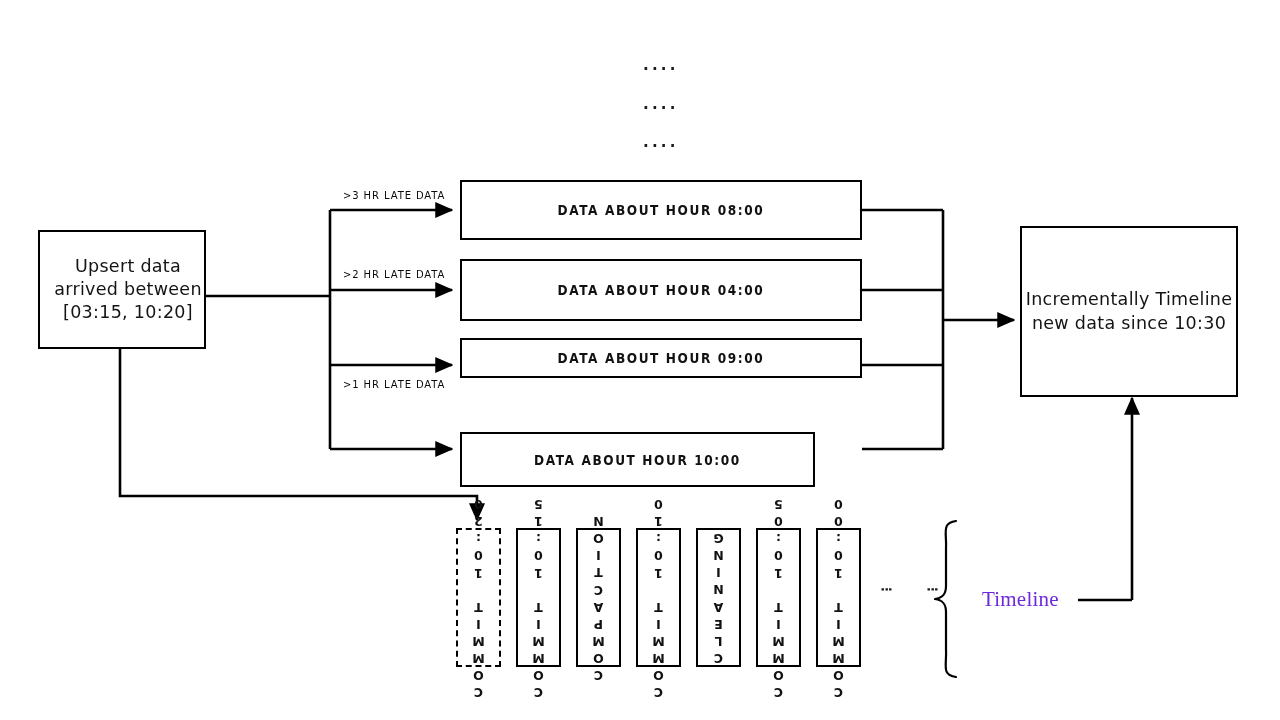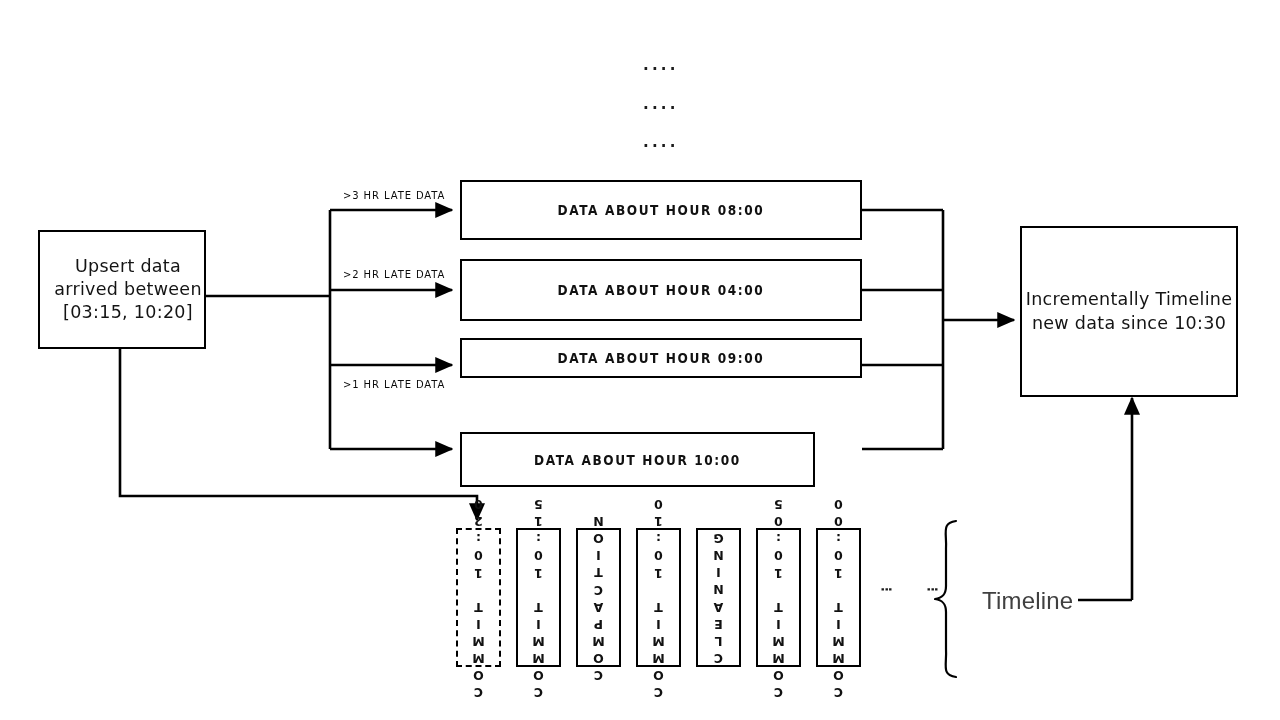--- a/index.html
+++ b/index.html
@@ -98,23 +98,23 @@
     font-weight: 700;
     font-size: 13px;
     line-height: 7px;
     color: #1b1b1b;
     text-align: center;
     writing-mode: vertical-rl;
     letter-spacing: 3px;
   }
   .timeline-label {
     position: absolute;
-    font-family: Liberation Sans, sans-serif;
-    font-size: 24px;
-    color: #404040;
+    font-family: Liberation Serif, serif;
+    font-size: 21px;
+    color: #6d28d9;
     letter-spacing: 0.2px;
     white-space: nowrap;
   }
 </style>
 </head>
 <body>
 
 <div id="canvas">
 
   <svg class="layer" viewBox="0 0 1280 720">

